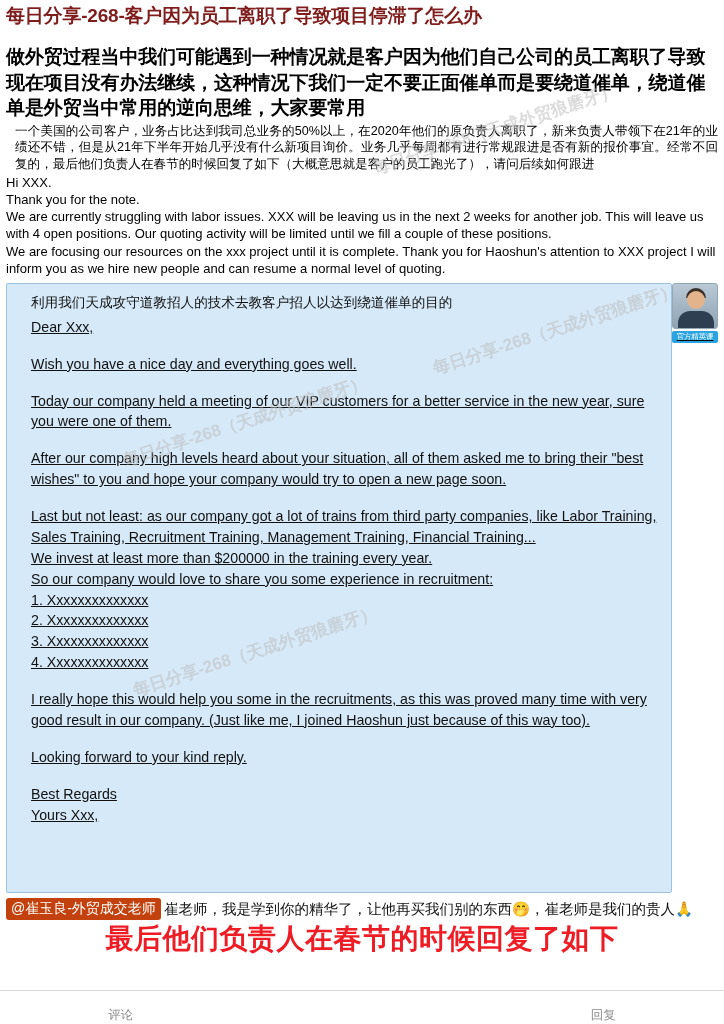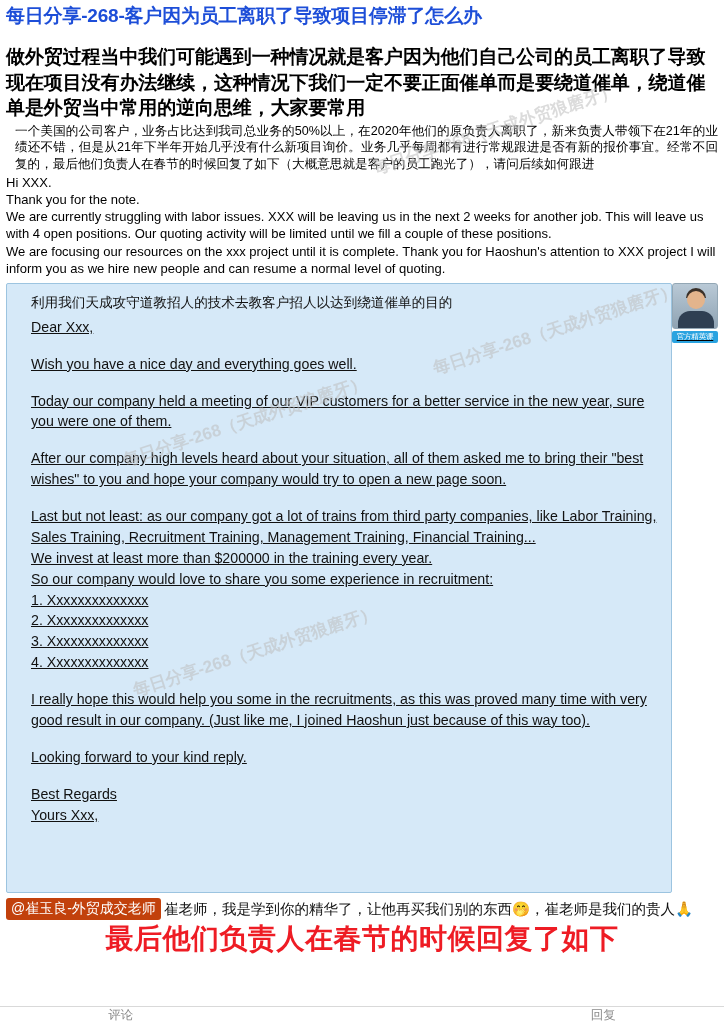--- a/index.html
+++ b/index.html
@@ -16,21 +16,21 @@
     background: #ffffff;
   }
 
   
   .header {
     padding: 4px 6px 0 6px;
   }
   .title {
     font-size: 19px;
     font-weight: bold;
-    color: #1d4ed8;
+    color: #7f1d1d;
     line-height: 1.28;
     letter-spacing: -0.2px;
   }
   .subtitle {
     font-size: 19px;
     font-weight: bold;
     color: #000;
     line-height: 1.34;
     margin-top: 16px;
     letter-spacing: -0.1px;
@@ -156,21 +156,21 @@
     font-size: 28px;
     font-weight: bold;
     letter-spacing: 0.5px;
     line-height: 1.1;
   }
 
   
   .bottombar {
     position: absolute;
     left: 0; right: 0; bottom: 0;
-    height: 18px;
+    height: 34px;
     border-top: 1px solid #d9d9d9;
     background: #fff;
     display: flex;
     align-items: flex-end;
   }
   .bottombar .slot {
     flex: 1;
     text-align: center;
     font-size: 12.5px;
     color: #8a8a8a;

